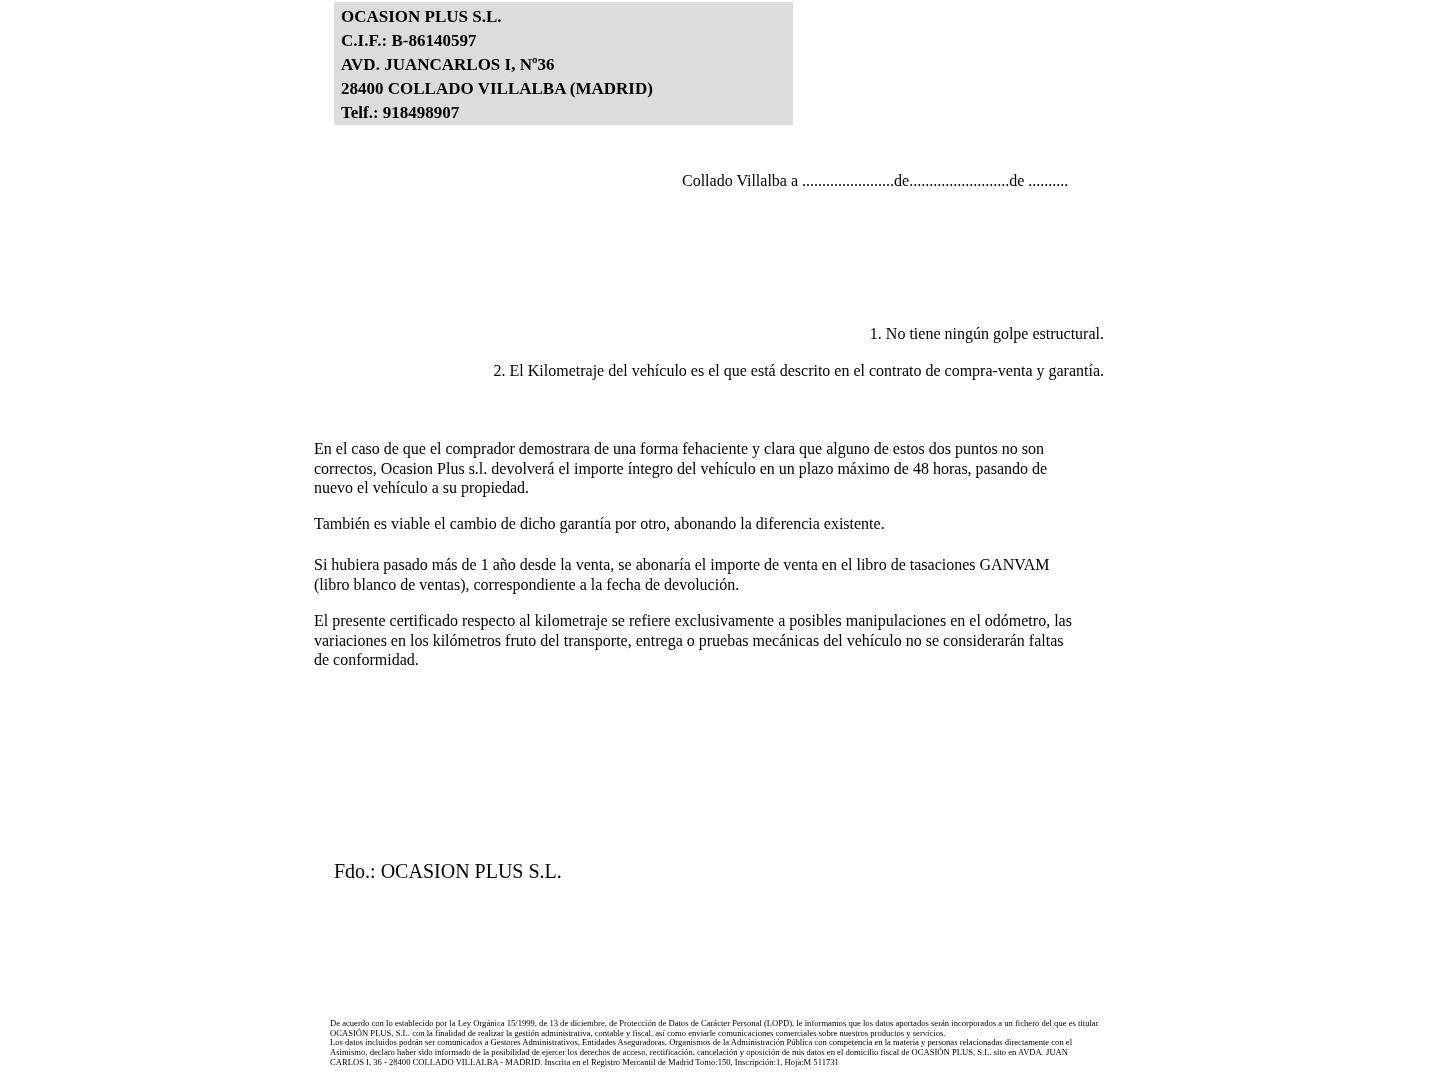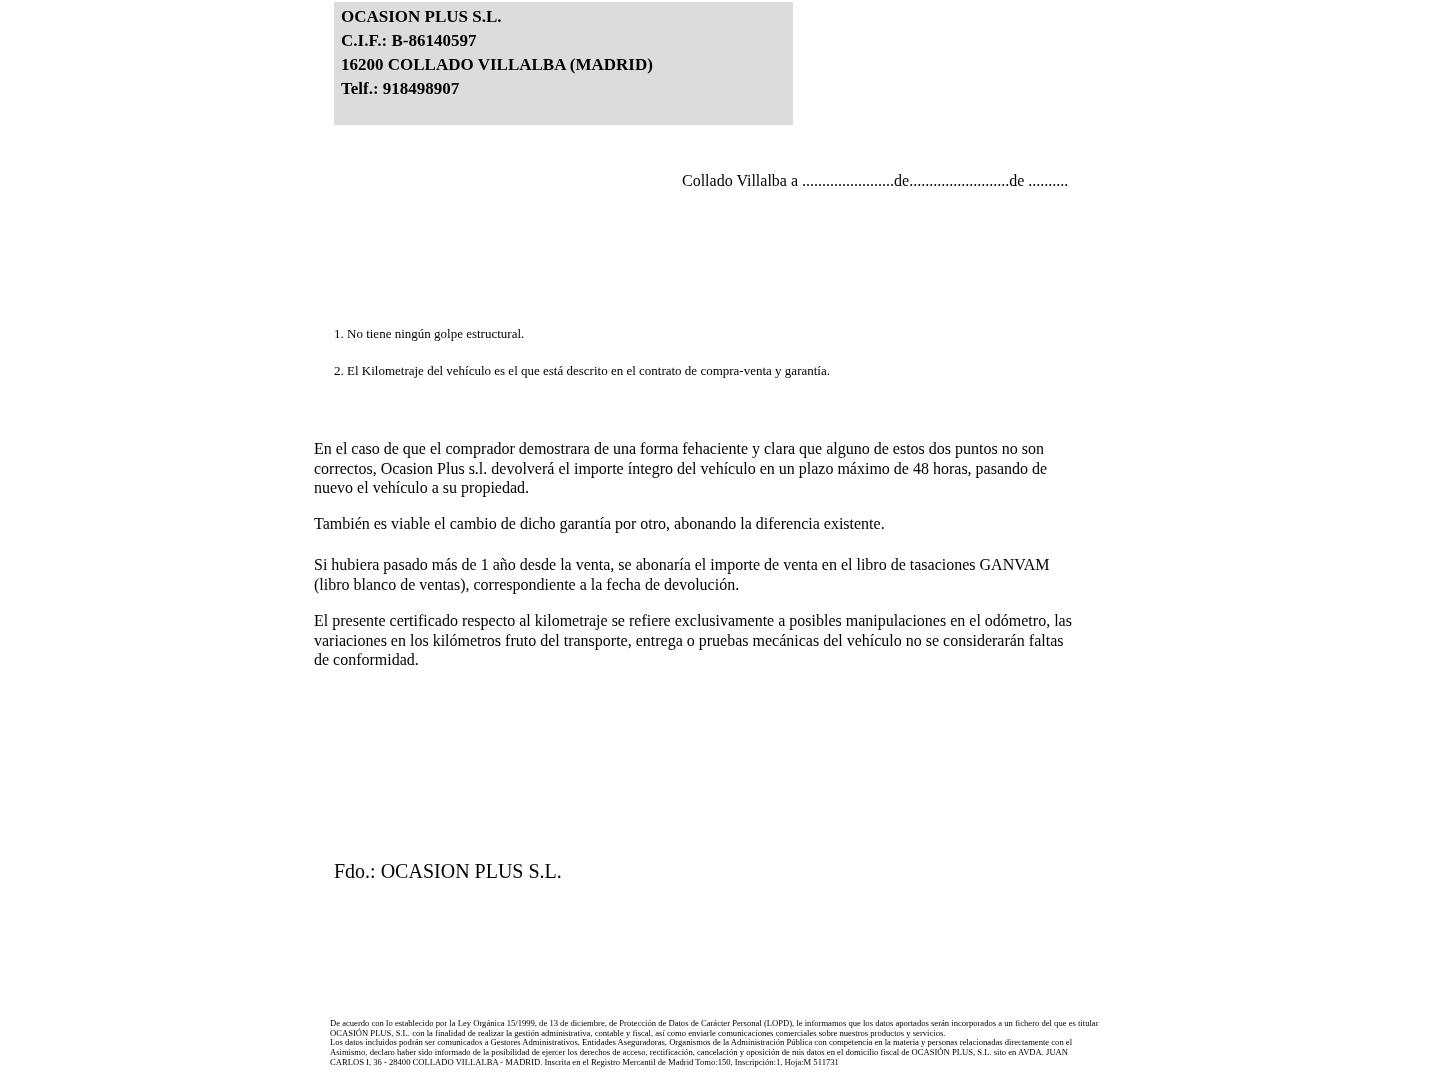--- a/index.html
+++ b/index.html
@@ -40,22 +40,23 @@
     top: 214px;
     font-size: 16px;
     line-height: 23.4px;
   }
   .field-label { display: inline-block; width: 80px; }
   .u { text-decoration: underline; }
   .point {
     position: absolute;
     left: 334px;
     width: 770px;
-    font-size: 13px;
+    font-size: 16px;
     line-height: 19.6px;
+    text-align: right;
   }
   .point-1 { top: 324px; }
   .point-2 { top: 361px; }
   .para {
     position: absolute;
     left: 314px;
     width: 762px;
     font-size: 16px;
     line-height: 19.6px;
   }
@@ -81,21 +82,22 @@
   .legal-line { white-space: nowrap; }
 </style>
 </head>
 <body>
 
 <div class="page" style="background-color: rgb(255, 255, 255); color: rgb(0, 0, 0);">
 
   <div class="header-box" style="background-color: rgb(220, 220, 220);">
     <div>OCASION PLUS S.L.</div>
     <div>C.I.F.: B-86140597</div>
-    <div>16200 COLLADO VILLALBA (MADRID)</div>
+    <div>AVD. JUANCARLOS I, Nº36</div>
+    <div>28400 COLLADO VILLALBA (MADRID)</div>
     <div>Telf.: 918498907</div>
   </div>
 
   <div class="date-line">Collado Villalba a .......................de.........................de ..........</div>
 
 
   <div class="point point-1">1. No tiene ningún golpe estructural.</div>
   <div class="point point-2">2. El Kilometraje del vehículo es el que está descrito en el contrato de compra-venta y garantía.</div>
 
   <div class="para para-1">En el caso de que el comprador demostrara de una forma fehaciente y clara que alguno de estos dos puntos no son correctos, Ocasion Plus s.l. devolverá el importe íntegro del vehículo en un plazo máximo de 48 horas, pasando de nuevo el vehículo a su propiedad.</div>

